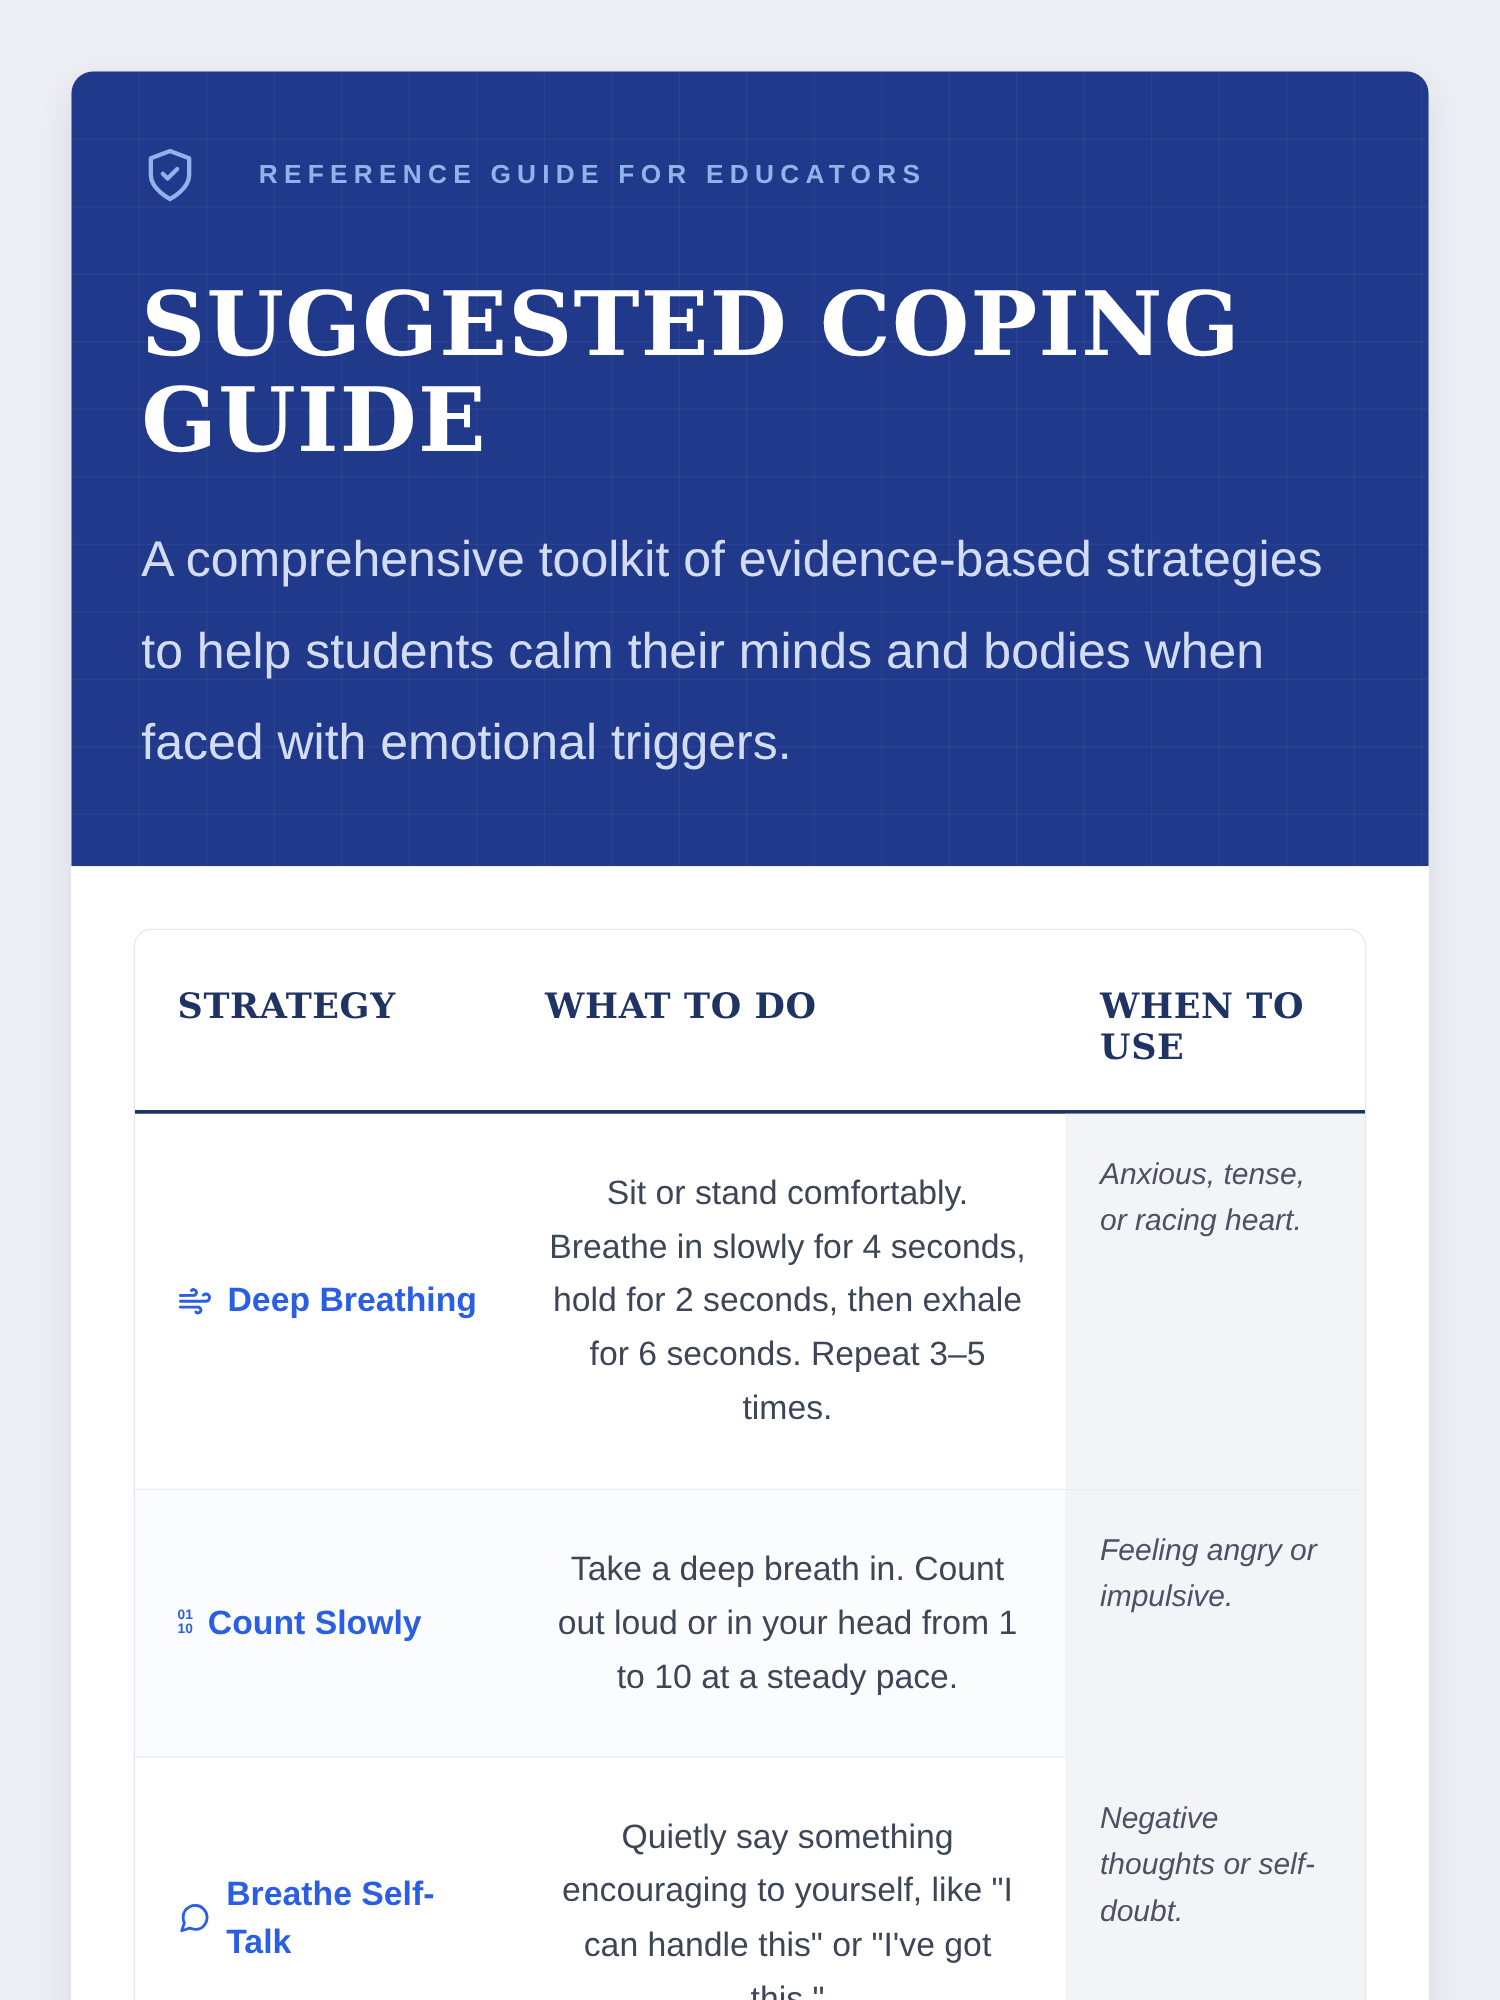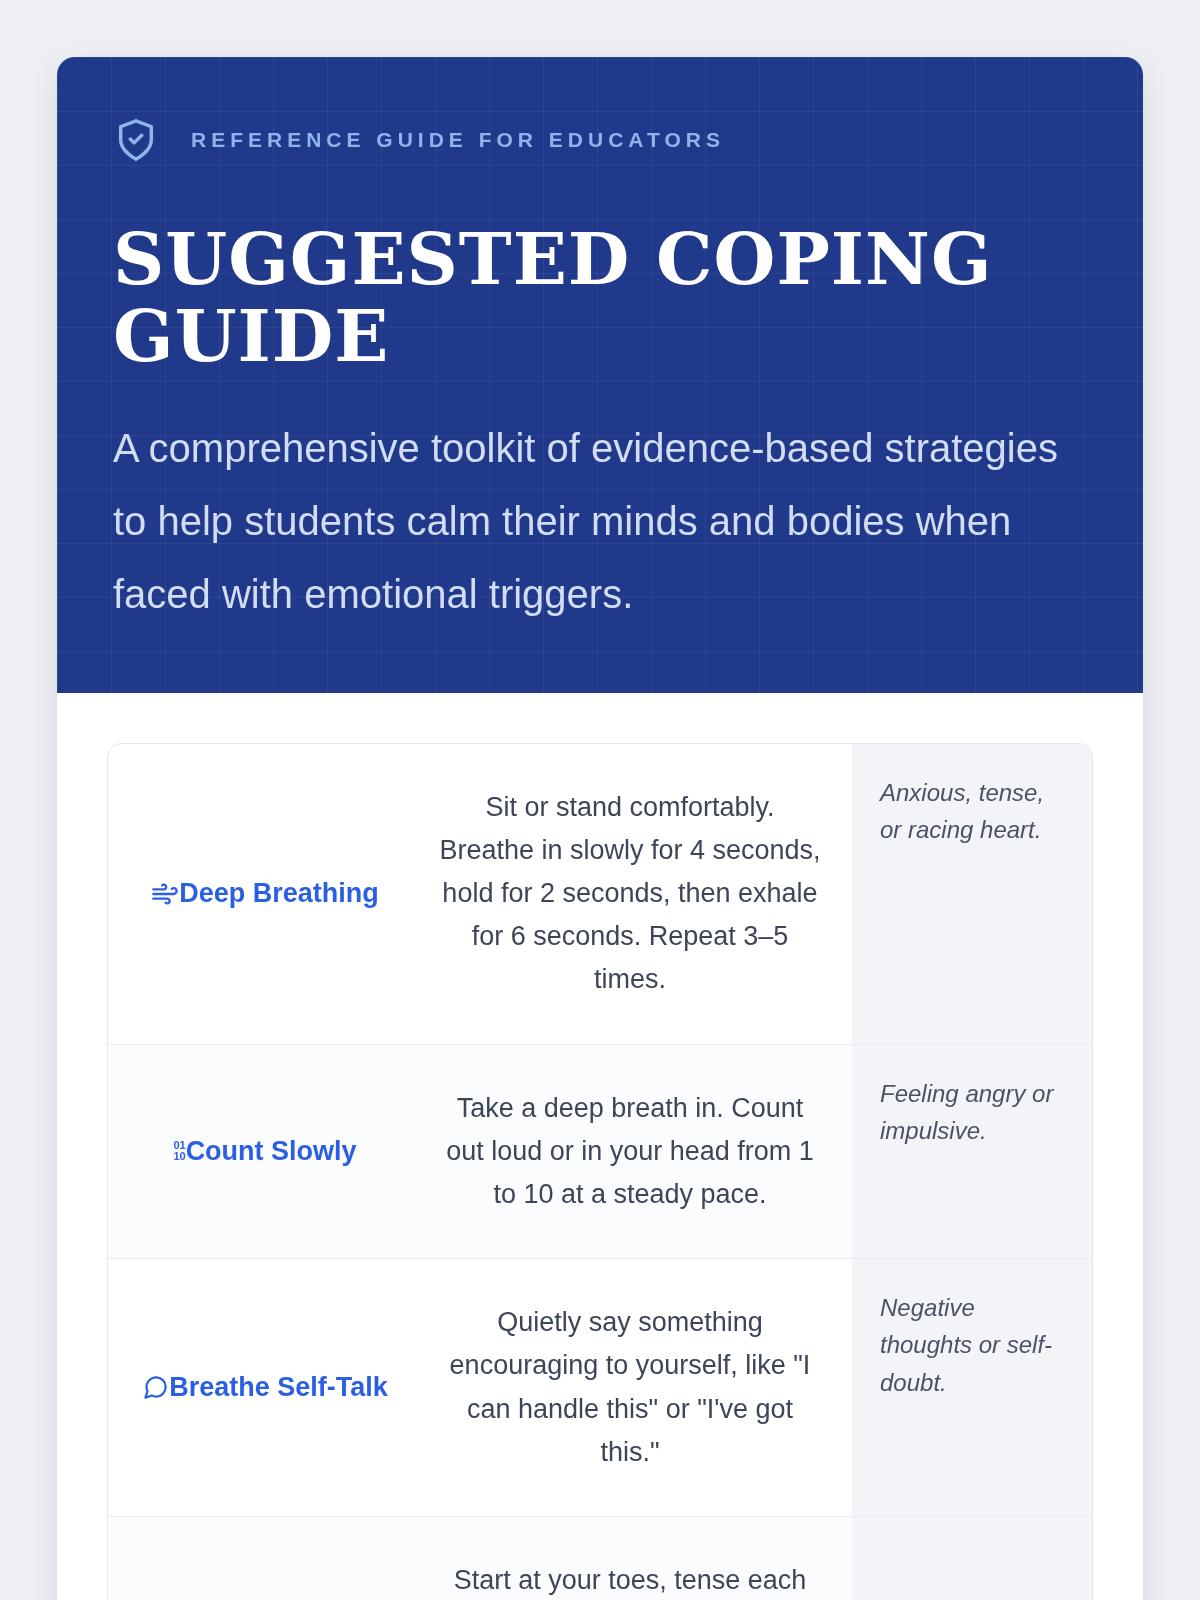--- a/index.html
+++ b/index.html
@@ -16,21 +16,21 @@
 
   
   .hero {
     background-color:#21398a;
     background-image:
       linear-gradient(rgba(255,255,255,0.055) 1px, transparent 1px),
       linear-gradient(90deg, rgba(255,255,255,0.055) 1px, transparent 1px);
     background-size:54px 54px;
     padding:58px 56px 62px 56px;
   }
-  .eyebrow-row { display:flex; align-items:center; gap:32px; }
+  .eyebrow-row { display:flex; align-items:center; gap:48px; }
   .shield-wrap { width:46px; height:50px; flex:0 0 auto; }
   .eyebrow {
     color:#8fb4ec;
     font-size:21px;
     font-weight:700;
     letter-spacing:5px;
   }
   .hero-title {
     margin-top:56px;
     max-width:900px;
@@ -77,23 +77,22 @@
     display:grid;
     grid-template-columns:300px 1fr 240px;
     border-top:1px solid #e9ecf2;
   }
   .t-row:first-of-type { border-top:none; }
   .t-row:nth-of-type(even) { background:#fbfcfe; }
 
   .cell-strategy {
     display:flex;
     align-items:center;
-    gap:0;
+    gap:12px;
     padding:30px 20px 30px 34px;
-    justify-content:center;
   }
   .strategy-icon { flex:0 0 auto; display:flex; align-items:center; color:#2b5fe3; }
   .strategy-name {
     color:#2b5fe3;
     font-weight:700;
     font-size:27px;
     line-height:1.4;
   }
   .count-glyph {
     font-family:Liberation Sans, sans-serif;
@@ -136,20 +135,25 @@
       </span>
       <span class="eyebrow">REFERENCE GUIDE FOR EDUCATORS</span>
     </div>
     <h1 class="hero-title">SUGGESTED COPING GUIDE</h1>
     <p class="hero-sub">A comprehensive toolkit of evidence-based strategies to help students calm their minds and bodies when faced with emotional triggers.</p>
   </div>
 
   <div class="table-section">
     <div class="table-card">
 
+      <div class="t-header">
+        <div class="hcell">STRATEGY</div>
+        <div class="hcell">WHAT TO DO</div>
+        <div class="hcell">WHEN TO USE</div>
+      </div>
 
       <div>
   <div class="t-row">
     <div class="cell-strategy">
       <span class="strategy-icon">
                 <svg width="28" height="28" viewBox="0 0 24 24" fill="none" stroke="#2b5fe3" stroke-width="2" stroke-linecap="round" stroke-linejoin="round">
                   <path d="M9.59 4.59A2 2 0 1 1 11 8H2"></path>
                   <path d="M12.59 19.41A2 2 0 1 0 14 16H2"></path>
                   <path d="M17.73 7.73A2.5 2.5 0 1 1 19.5 12H2"></path>
                 </svg>

